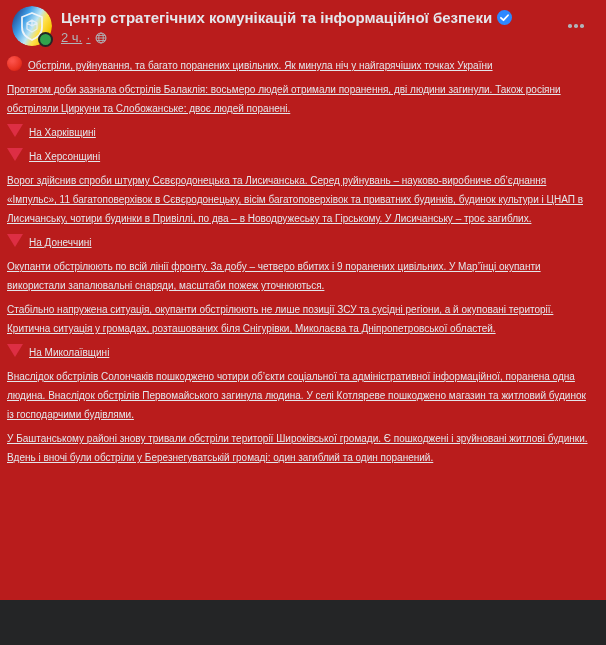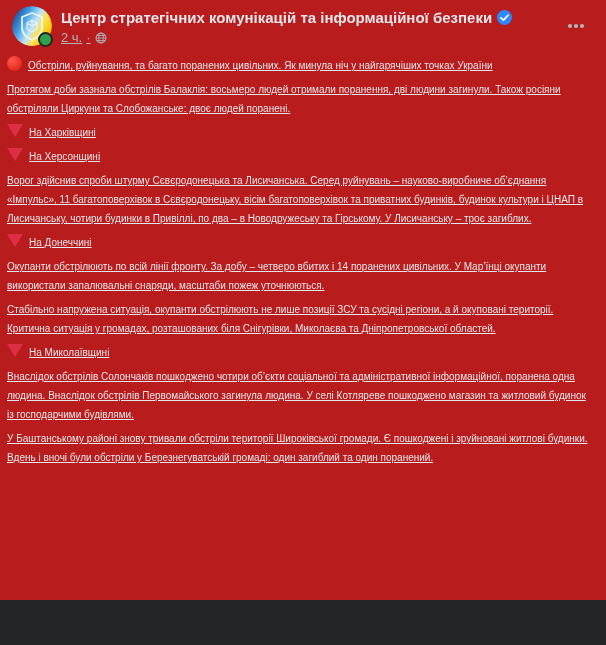--- a/index.html
+++ b/index.html
@@ -193,21 +193,21 @@
     <p class="para"><span>Протягом доби зазнала обстрілів Балаклія: восьмеро людей отримали поранення, дві людини загинули. Також росіяни обстріляли Циркуни та Слобожанське: двоє людей поранені.</span></p>
 
     <p class="para"><span class="emoji red-triangle"></span><span>На Харківщині</span></p>
 
     <p class="para"><span class="emoji red-triangle"></span><span>На Херсонщині</span></p>
 
     <p class="para"><span>Ворог здійснив спроби штурму Сєвєродонецька та Лисичанська. Серед руйнувань – науково-виробниче об’єднання «Імпульс», 11 багатоповерхівок в Сєвєродонецьку, вісім багатоповерхівок та приватних будинків, будинок культури і ЦНАП в Лисичанську, чотири будинки в Привіллі, по два – в Новодружеську та Гірському. У Лисичанську – троє загиблих.</span></p>
 
     <p class="para"><span class="emoji red-triangle"></span><span>На Донеччині</span></p>
 
-    <p class="para"><span>Окупанти обстрілюють по всій лінії фронту. За добу – четверо вбитих і 14 поранених цивільних. У Мар’їнці окупанти використали запалювальні снаряди, масштаби пожеж уточнюються.</span></p>
+    <p class="para"><span>Окупанти обстрілюють по всій лінії фронту. За добу – четверо вбитих і 9 поранених цивільних. У Мар’їнці окупанти використали запалювальні снаряди, масштаби пожеж уточнюються.</span></p>
 
 
     <p class="para"><span>Стабільно напружена ситуація, окупанти обстрілюють не лише позиції ЗСУ та сусідні регіони, а й окуповані території. Критична ситуація у громадах, розташованих біля Снігурівки, Миколаєва та Дніпропетровської областей.</span></p>
 
     <p class="para"><span class="emoji red-triangle"></span><span>На Миколаївщині</span></p>
 
     <p class="para"><span>Внаслідок обстрілів Солончаків пошкоджено чотири об’єкти соціальної та адміністративної інформаційної, поранена одна людина. Внаслідок обстрілів Первомайського загинула людина. У селі Котляреве пошкоджено магазин та житловий будинок із господарчими будівлями.</span></p>
 
     <p class="para"><span>У Баштанському районі знову тривали обстріли території Широківської громади. Є пошкоджені і зруйновані житлові будинки. Вдень і вночі були обстріли у Березнегуватській громаді: один загиблий та один поранений.</span></p>
 

